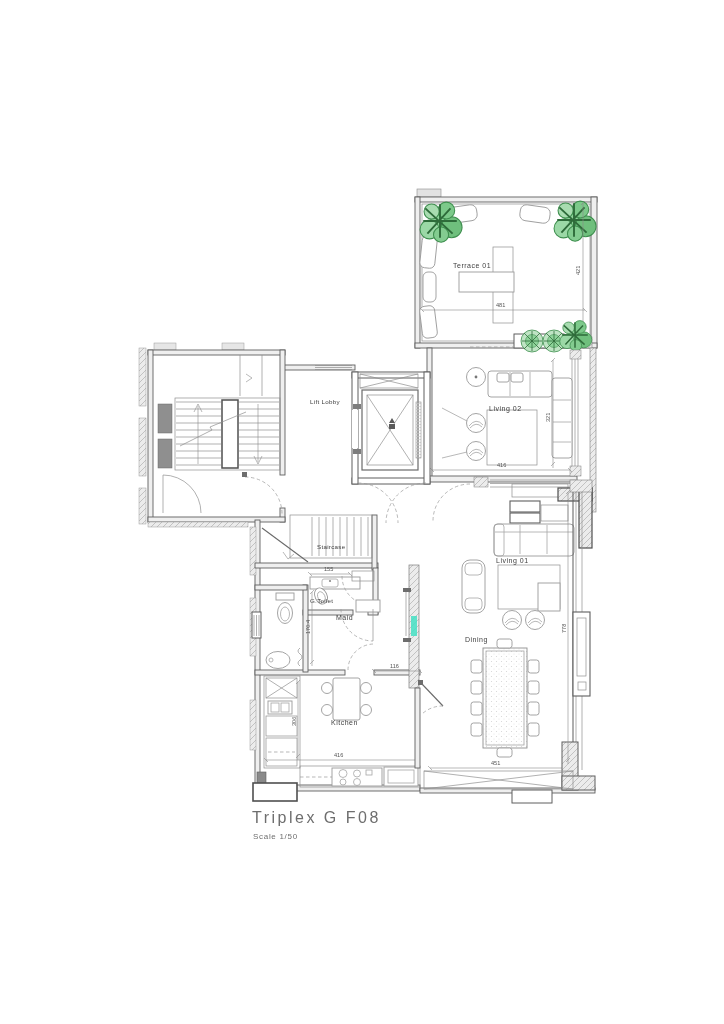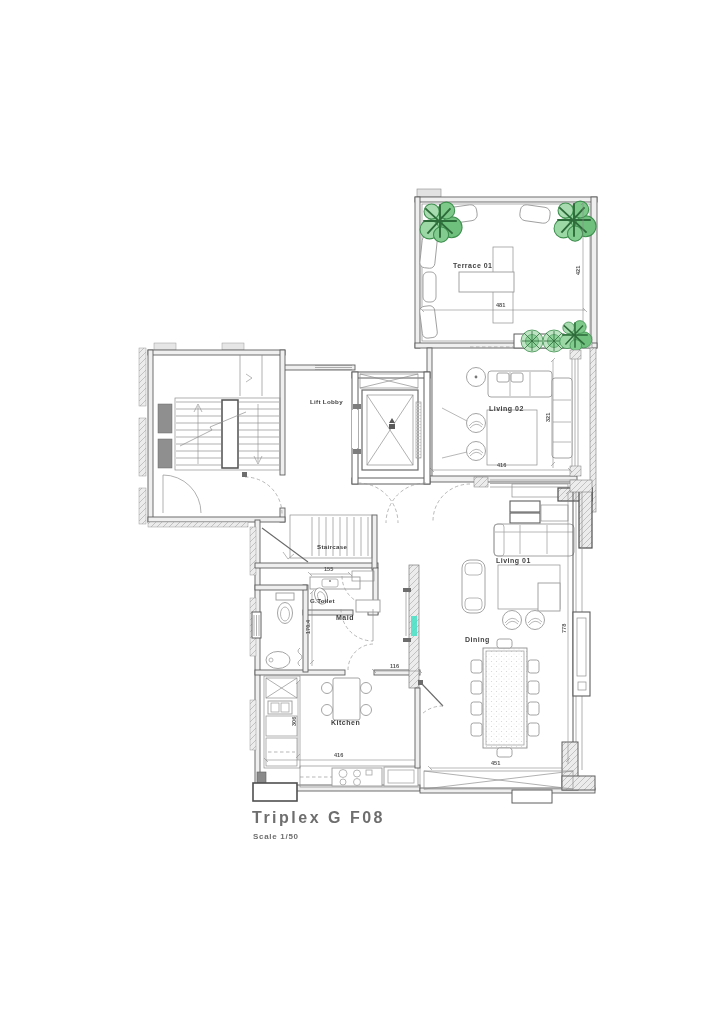--- a/index.html
+++ b/index.html
@@ -1,17 +1,17 @@
 <!DOCTYPE html>
 <html><head>
 <meta charset="utf-8">
 <style>
   html,body{margin:0;padding:0;background:#ffffff;}
   .page{position:relative;width:724px;height:1024px;background:#fff;overflow:hidden;
-        font-family:"Liberation Sans",sans-serif;font-weight:bold;}
+        font-family:"Liberation Sans",sans-serif;}
   svg{position:absolute;left:0;top:0;}
   svg text{font-family:"Liberation Sans",sans-serif;}
   .wall{fill:#efefef;stroke:#5f5f5f;stroke-width:0.9;}
   .wallw{fill:#ffffff;stroke:#5f5f5f;stroke-width:1;}
   .thin{fill:none;stroke:#8f8f8f;stroke-width:0.7;}
   .med{fill:none;stroke:#6a6a6a;stroke-width:1.1;}
   .furn{fill:#ffffff;stroke:#9a9a9a;stroke-width:0.9;}
   .furnl{fill:none;stroke:#a6a6a6;stroke-width:0.8;}
   .dash{fill:none;stroke:#9a9a9a;stroke-width:0.7;stroke-dasharray:3.5,2.5;}
   .dim{stroke:#8a8a8a;stroke-width:0.6;fill:none;}

